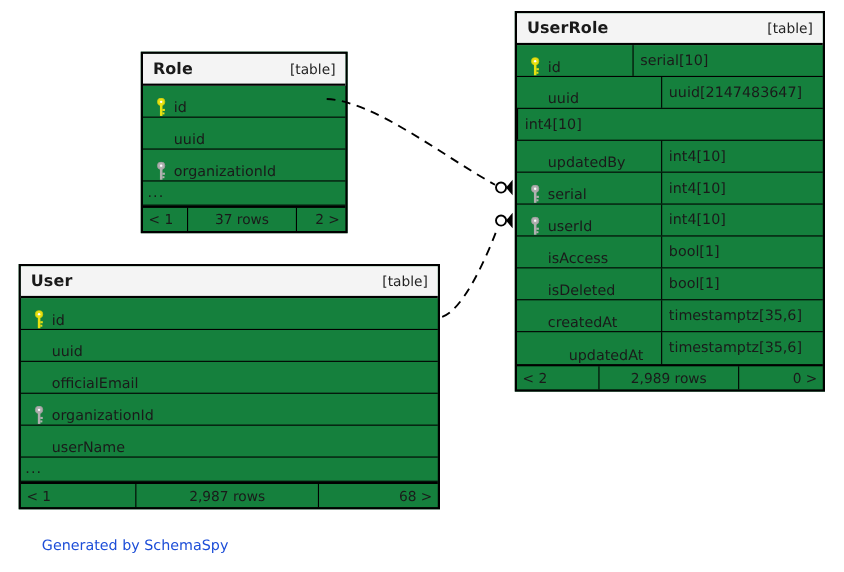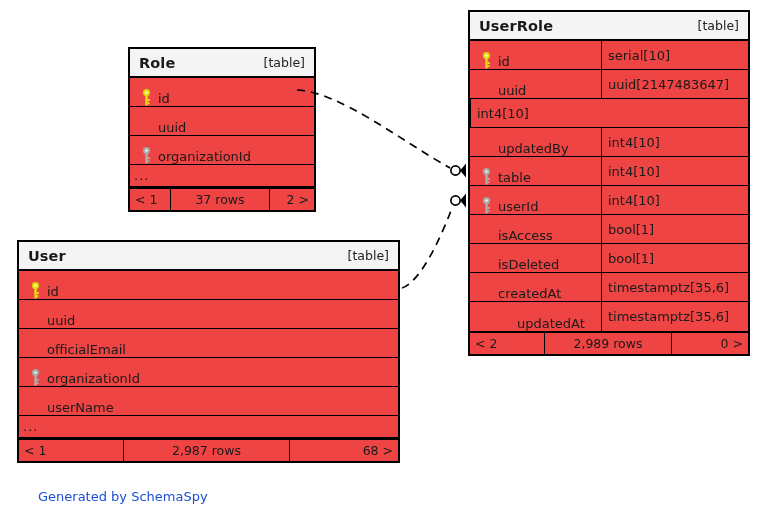--- a/index.html
+++ b/index.html
@@ -14,21 +14,21 @@
     overflow: hidden;
     font-family: "DejaVu Sans", "Liberation Sans", sans-serif;
     color: #1a1a1a;
   }
 
   
   .entity {
     position: absolute;
     box-sizing: border-box;
     border: 2px solid #000000;
-    background: #ef4444;
+    background: #15803d;
   }
   .entity-header {
     display: flex;
     align-items: center;
     justify-content: space-between;
     background: #f4f4f4;
     border-bottom: 2px solid #000000;
     padding: 0 9px;
     height: 29px;
     box-sizing: border-box;
@@ -254,21 +254,21 @@
           <svg class="key-svg" width="9" height="17" viewBox="0 0 9 17" aria-hidden="true">
             <circle cx="4.5" cy="3.6" r="3.4" fill="#e8e111" stroke="#c9c40d" stroke-width="0.7"></circle>
             <circle cx="4.5" cy="3.6" r="1.1" fill="#ffffff"></circle>
             <rect x="3.4" y="6" width="2.3" height="10.4" fill="#e8e111"></rect>
             <rect x="5.6" y="10" width="2.3" height="1.9" fill="#e8e111"></rect>
             <rect x="5.6" y="13.2" width="1.9" height="1.8" fill="#e8e111"></rect>
           </svg>
         </span>
         <span class="col-label">id</span>
       </div>
-      <div class="col-type" style="width:147px;">serial[10]</div>
+      <div class="col-type" style="width:173px;">serial[10]</div>
     </div>
 
     <div class="row">
       <div class="col-name">
         <span class="keyslot"></span>
         <span class="col-label">uuid</span>
       </div>
       <div class="col-type" style="width:147px;">uuid[2147483647]</div>
     </div>
 
@@ -288,21 +288,21 @@
       <div class="col-name">
         <span class="keyslot">
           <svg class="key-svg" width="9" height="17" viewBox="0 0 9 17" aria-hidden="true">
             <circle cx="4.5" cy="3.6" r="3.4" fill="#b0b0b0" stroke="#9a9a9a" stroke-width="0.7"></circle>
             <circle cx="4.5" cy="3.6" r="1.1" fill="#ffffff"></circle>
             <rect x="3.4" y="6" width="2.3" height="10.4" fill="#b0b0b0"></rect>
             <rect x="5.6" y="10" width="2.3" height="1.9" fill="#b0b0b0"></rect>
             <rect x="5.6" y="13.2" width="1.9" height="1.8" fill="#b0b0b0"></rect>
           </svg>
         </span>
-        <span class="col-label">table</span>
+        <span class="col-label">serial</span>
       </div>
       <div class="col-type" style="width:147px;">int4[10]</div>
     </div>
 
     <div class="row">
       <div class="col-name">
         <span class="keyslot">
           <svg class="key-svg" width="9" height="17" viewBox="0 0 9 17" aria-hidden="true">
             <circle cx="4.5" cy="3.6" r="3.4" fill="#b0b0b0" stroke="#9a9a9a" stroke-width="0.7"></circle>
             <circle cx="4.5" cy="3.6" r="1.1" fill="#ffffff"></circle>

